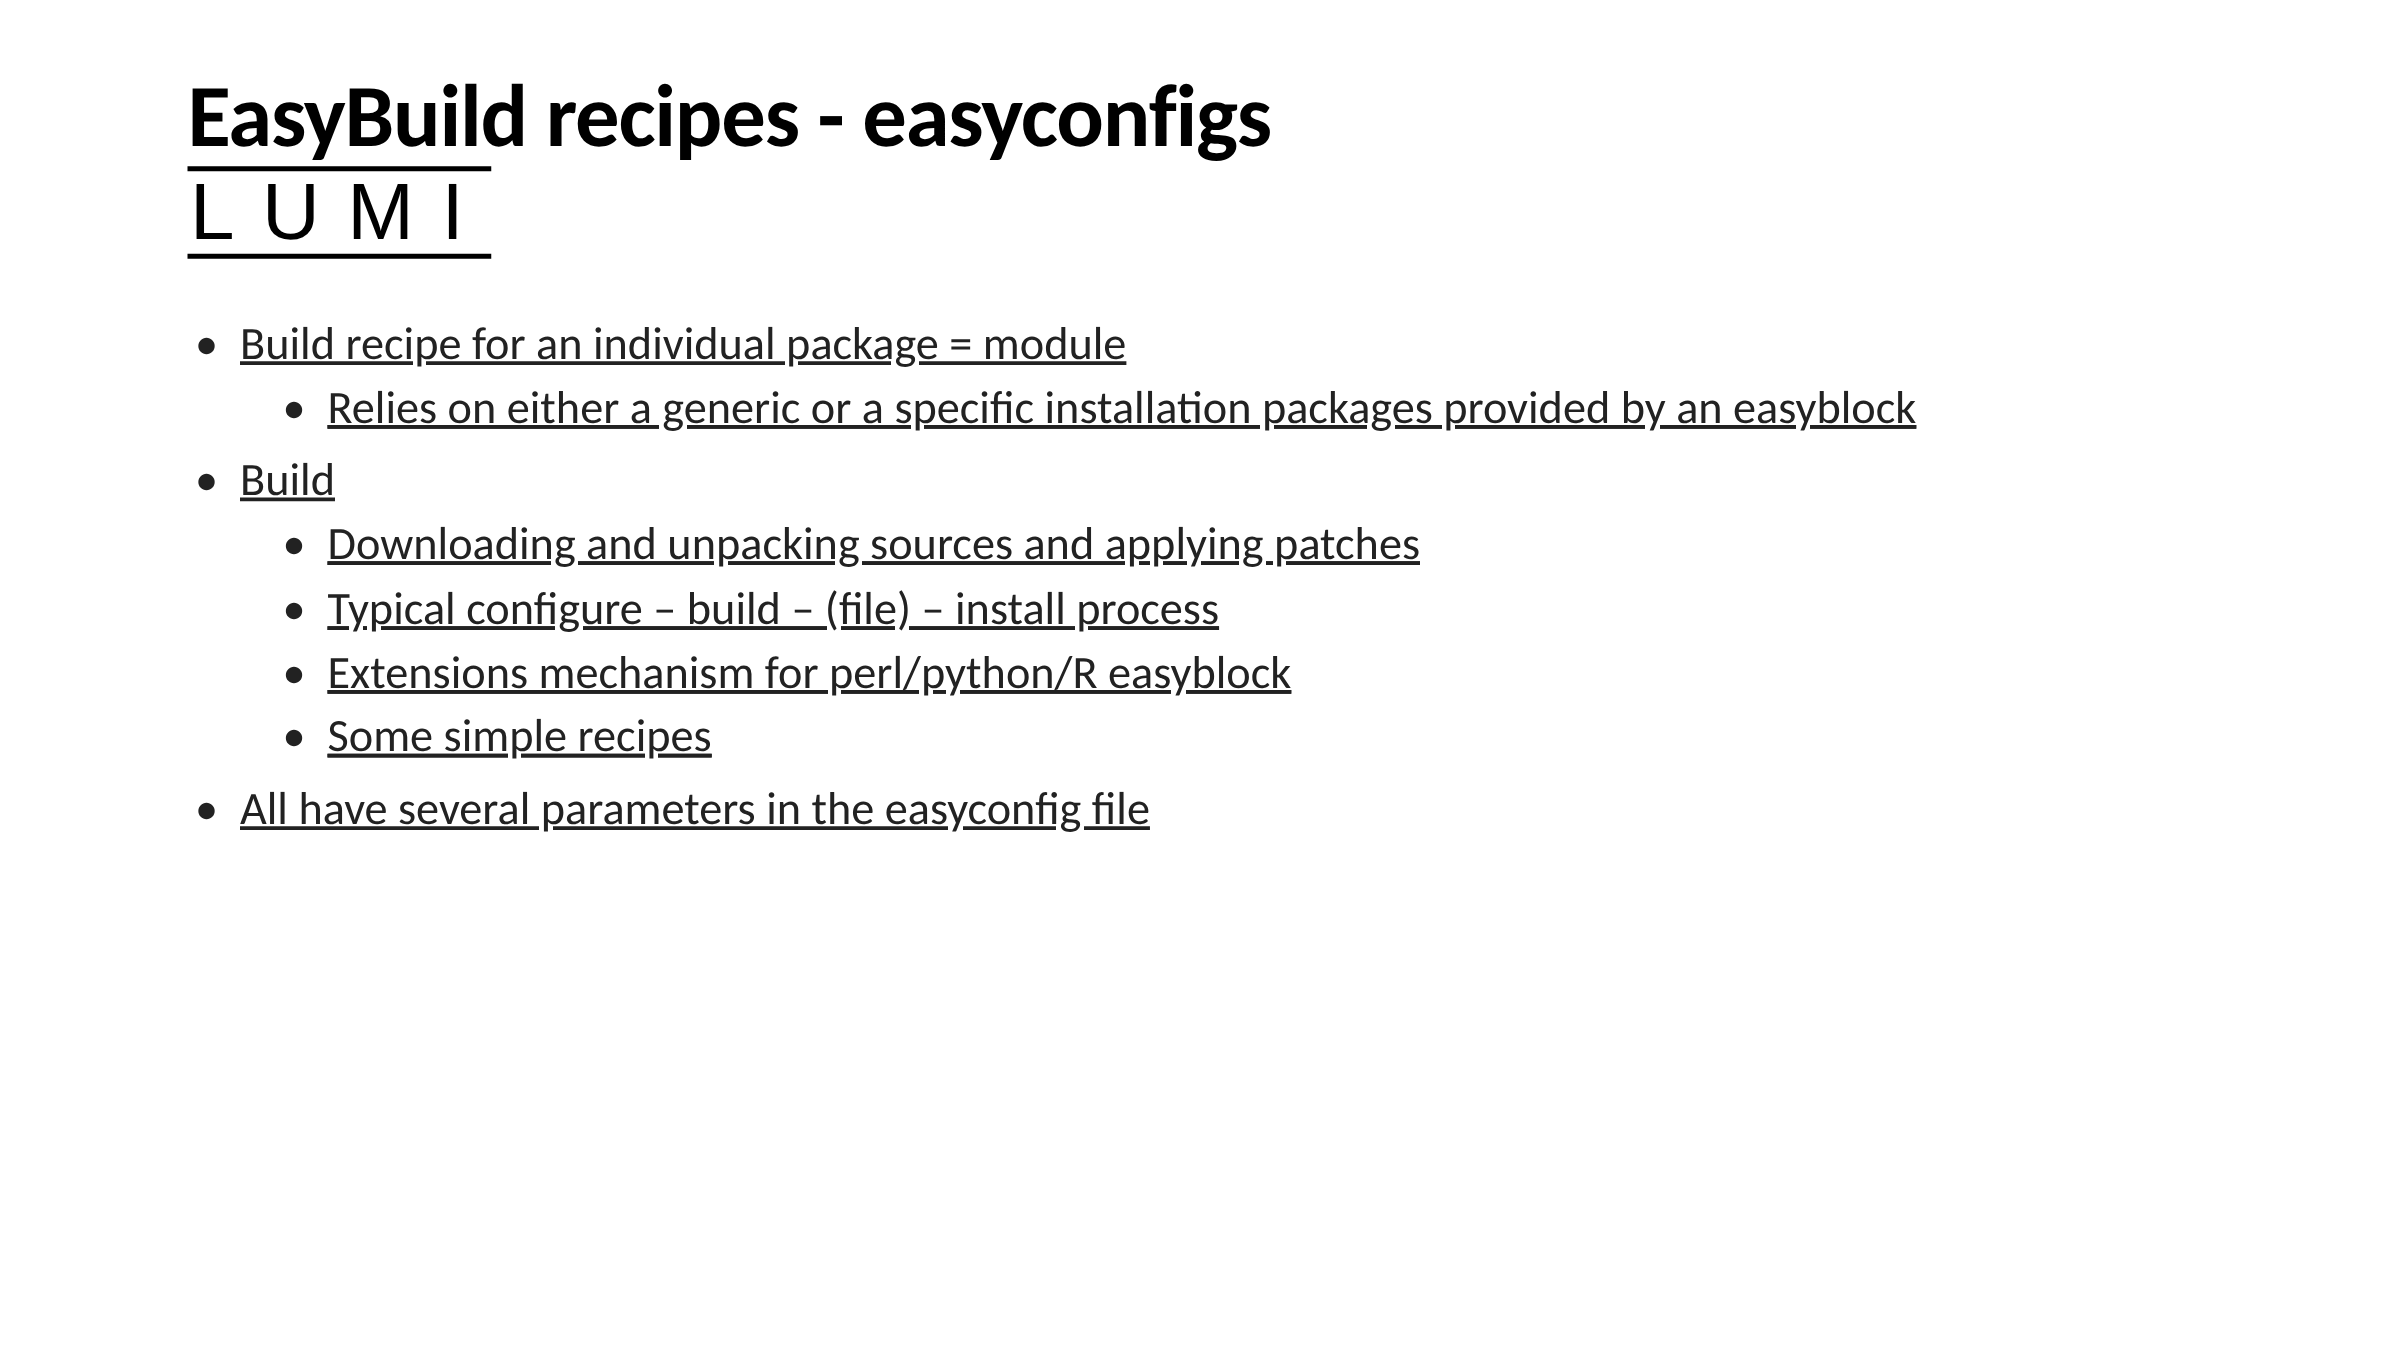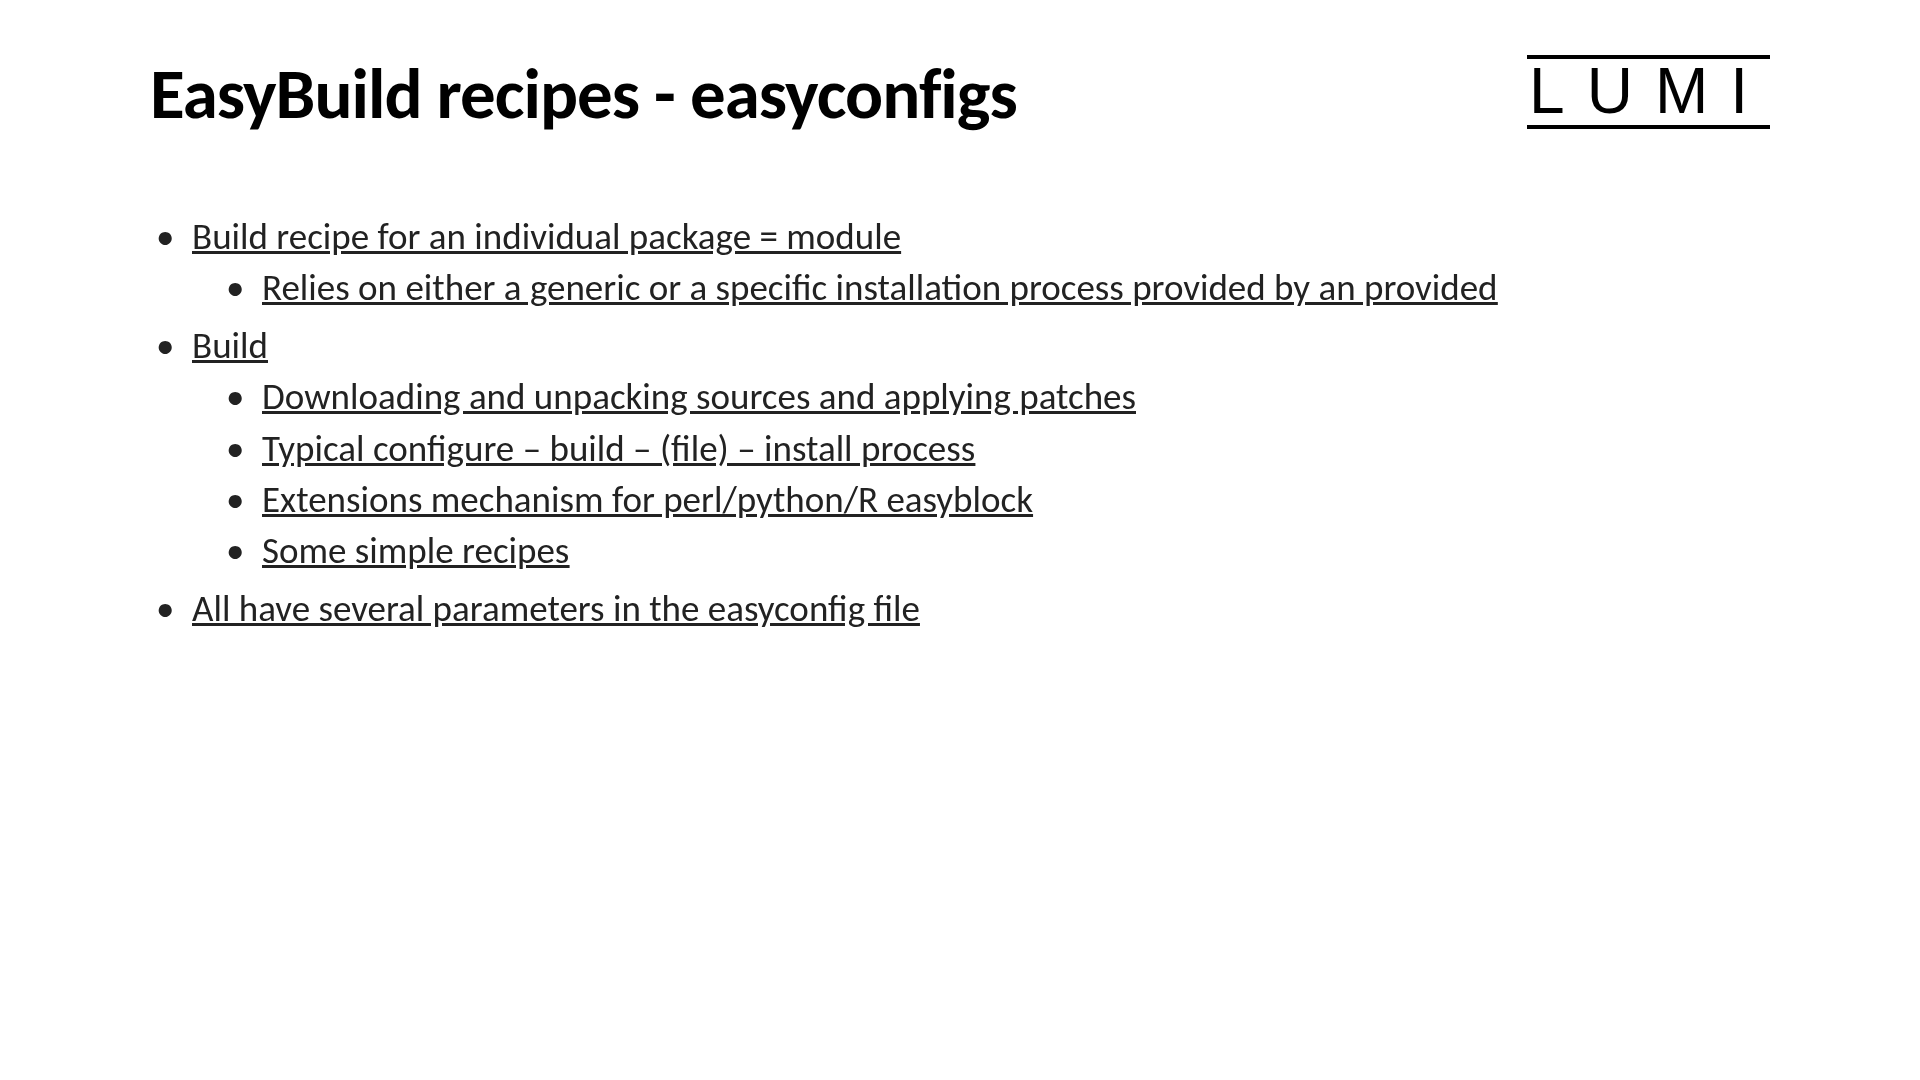--- a/index.html
+++ b/index.html
@@ -19,21 +19,22 @@
     .slide {
       padding: 55px 150px 0 150px;
       width: 100%;
       height: 100%;
       position: relative;
     }
     .header-row {
       display: flex;
       justify-content: space-between;
       align-items: flex-start;
-      margin-bottom: 80px;
+      margin-bottom: 44px;
+      flex-direction: column;
     }
     .title {
       font-size: 71px;
       font-weight: 700;
       letter-spacing: -1px;
       line-height: 1.1;
     }
     .logo {
       font-size: 64px;
       font-weight: 400;
@@ -90,21 +91,21 @@
   <div class="header-row">
     <h1 class="title">EasyBuild recipes - easyconfigs</h1>
     <div class="logo">LUMI</div>
   </div>
   <div class="content">
     <ul class="level1">
       <li>
         <span>Build recipe for an individual package = module</span>
         <ul class="level2">
           <li>
-            <span>Relies on either a generic or a specific installation process provided by an provided</span>
+            <span>Relies on either a generic or a specific installation packages provided by an easyblock</span>
           </li>
         </ul>
       </li>
       <li>
         <span>Build</span>
         <ul class="level2">
           <li>
             <span>Downloading and unpacking sources and applying patches</span>
           </li>
           <li>

